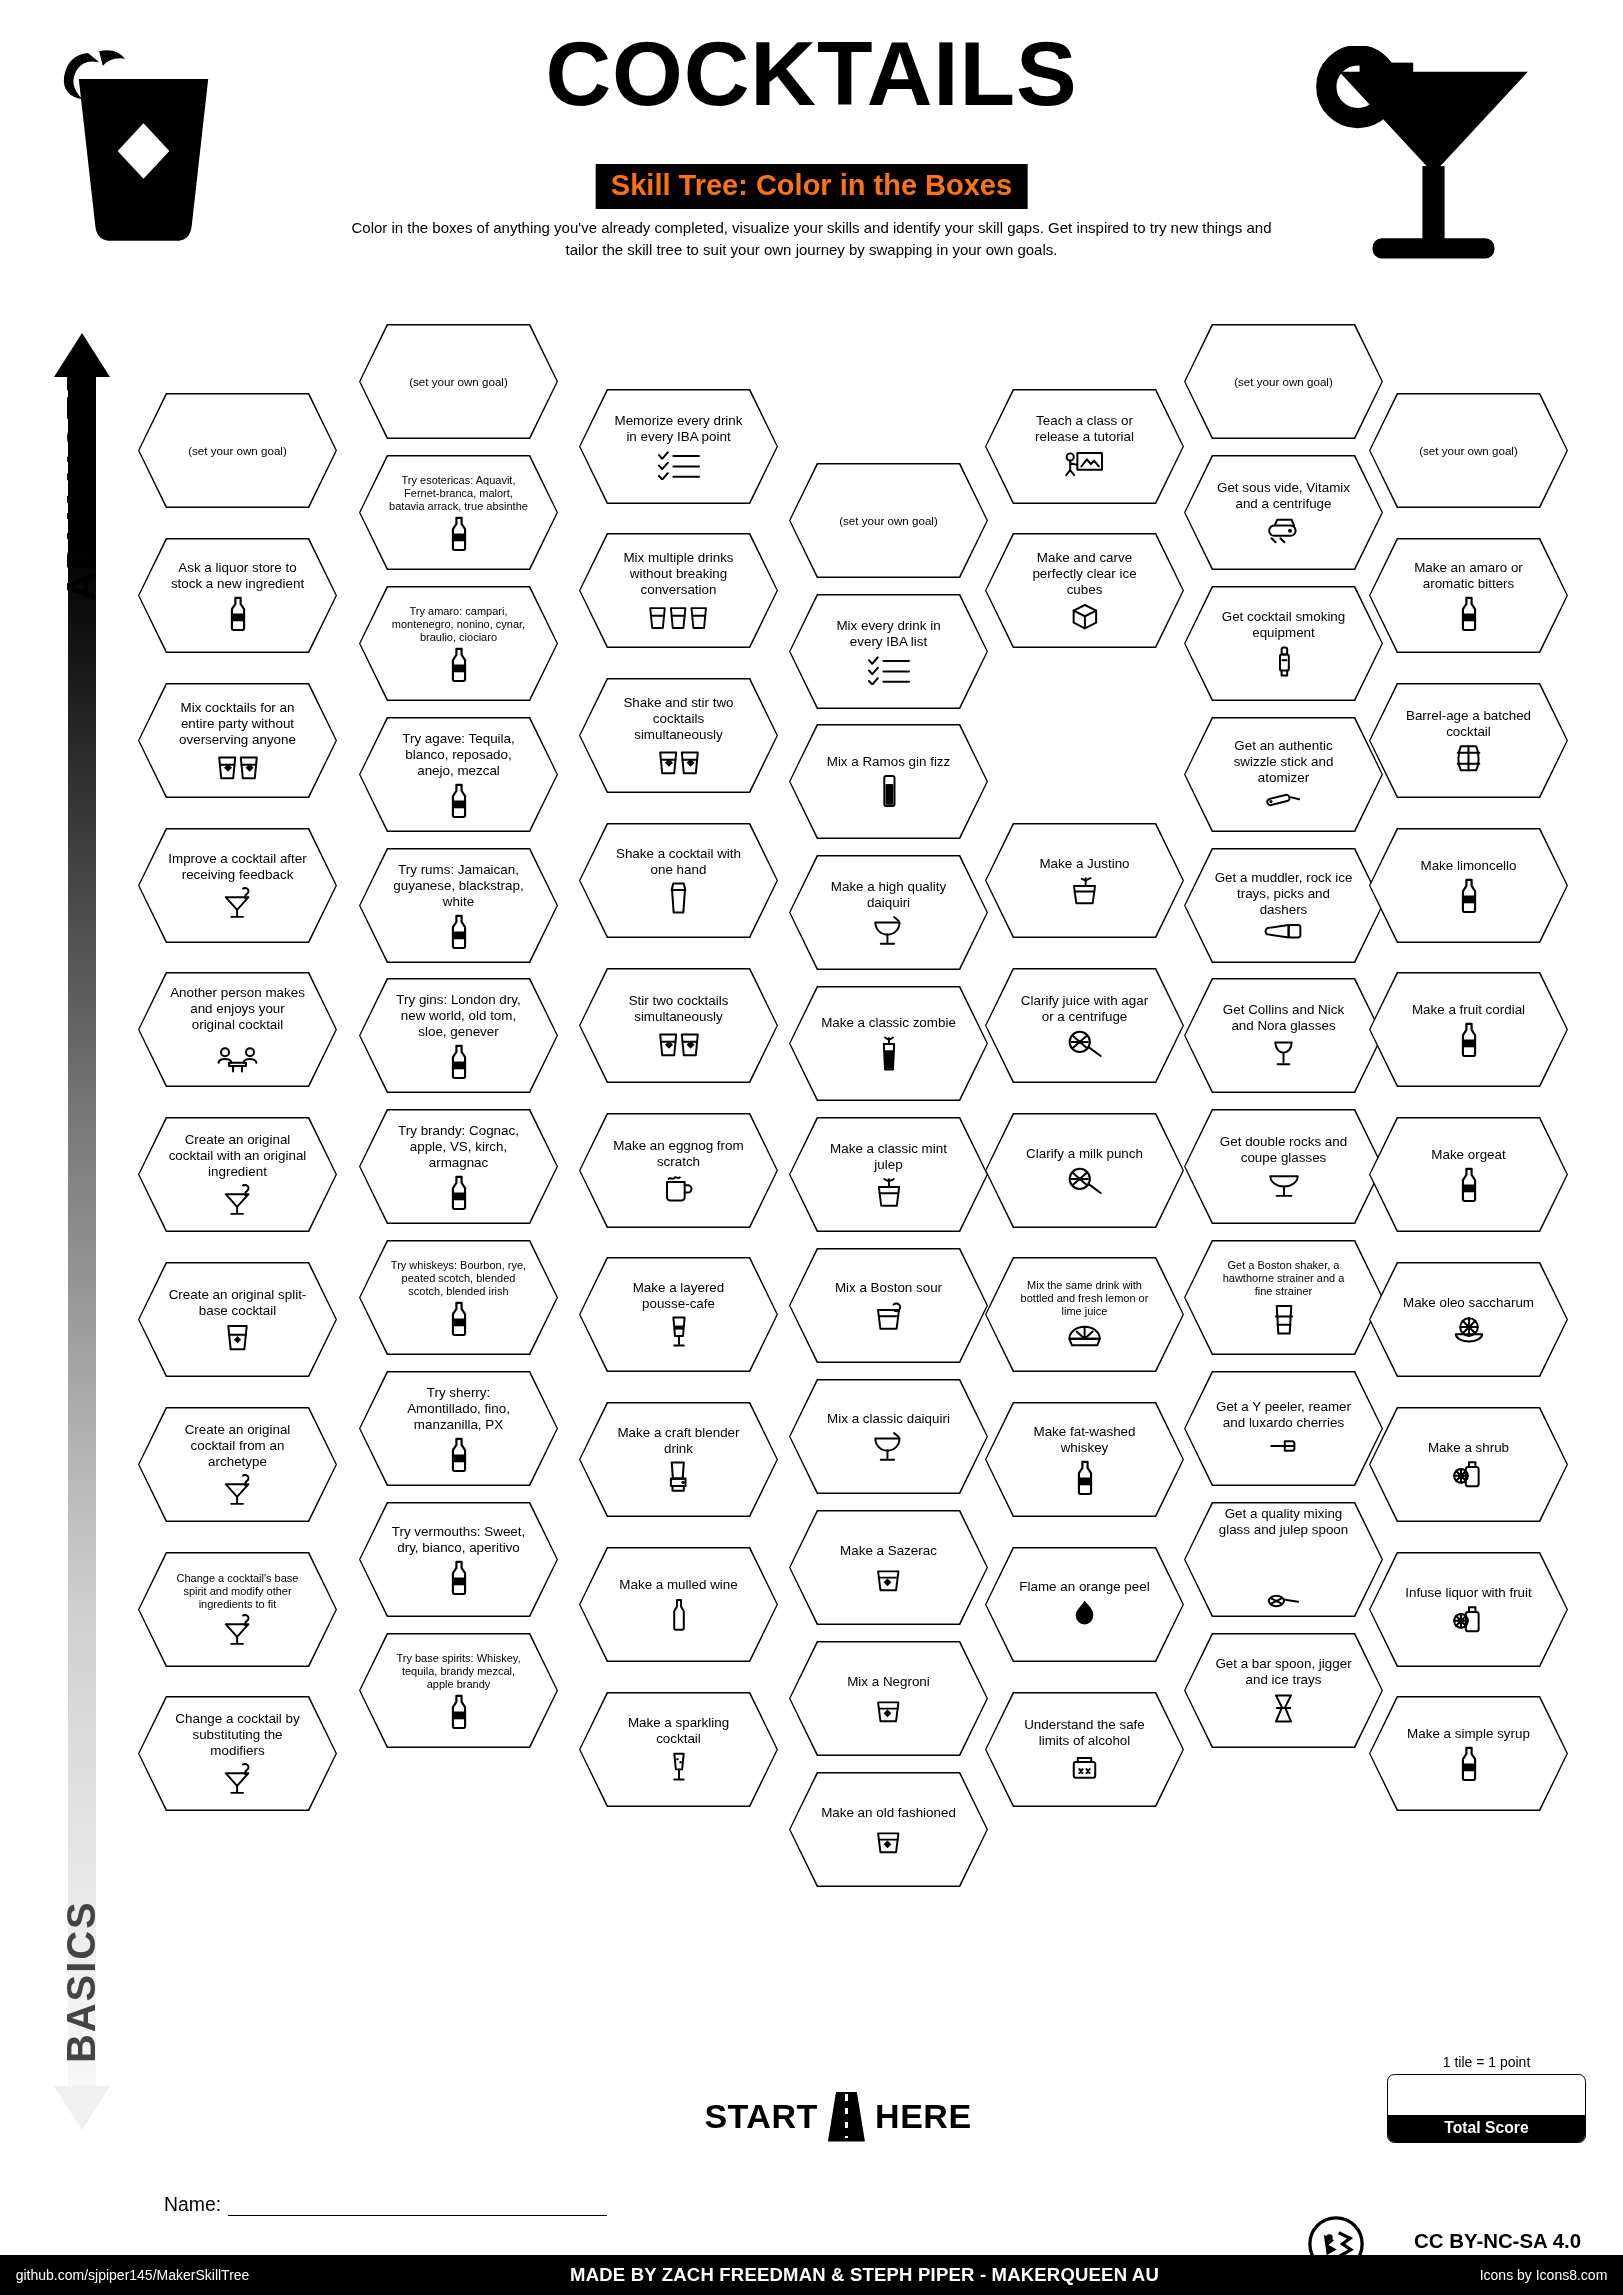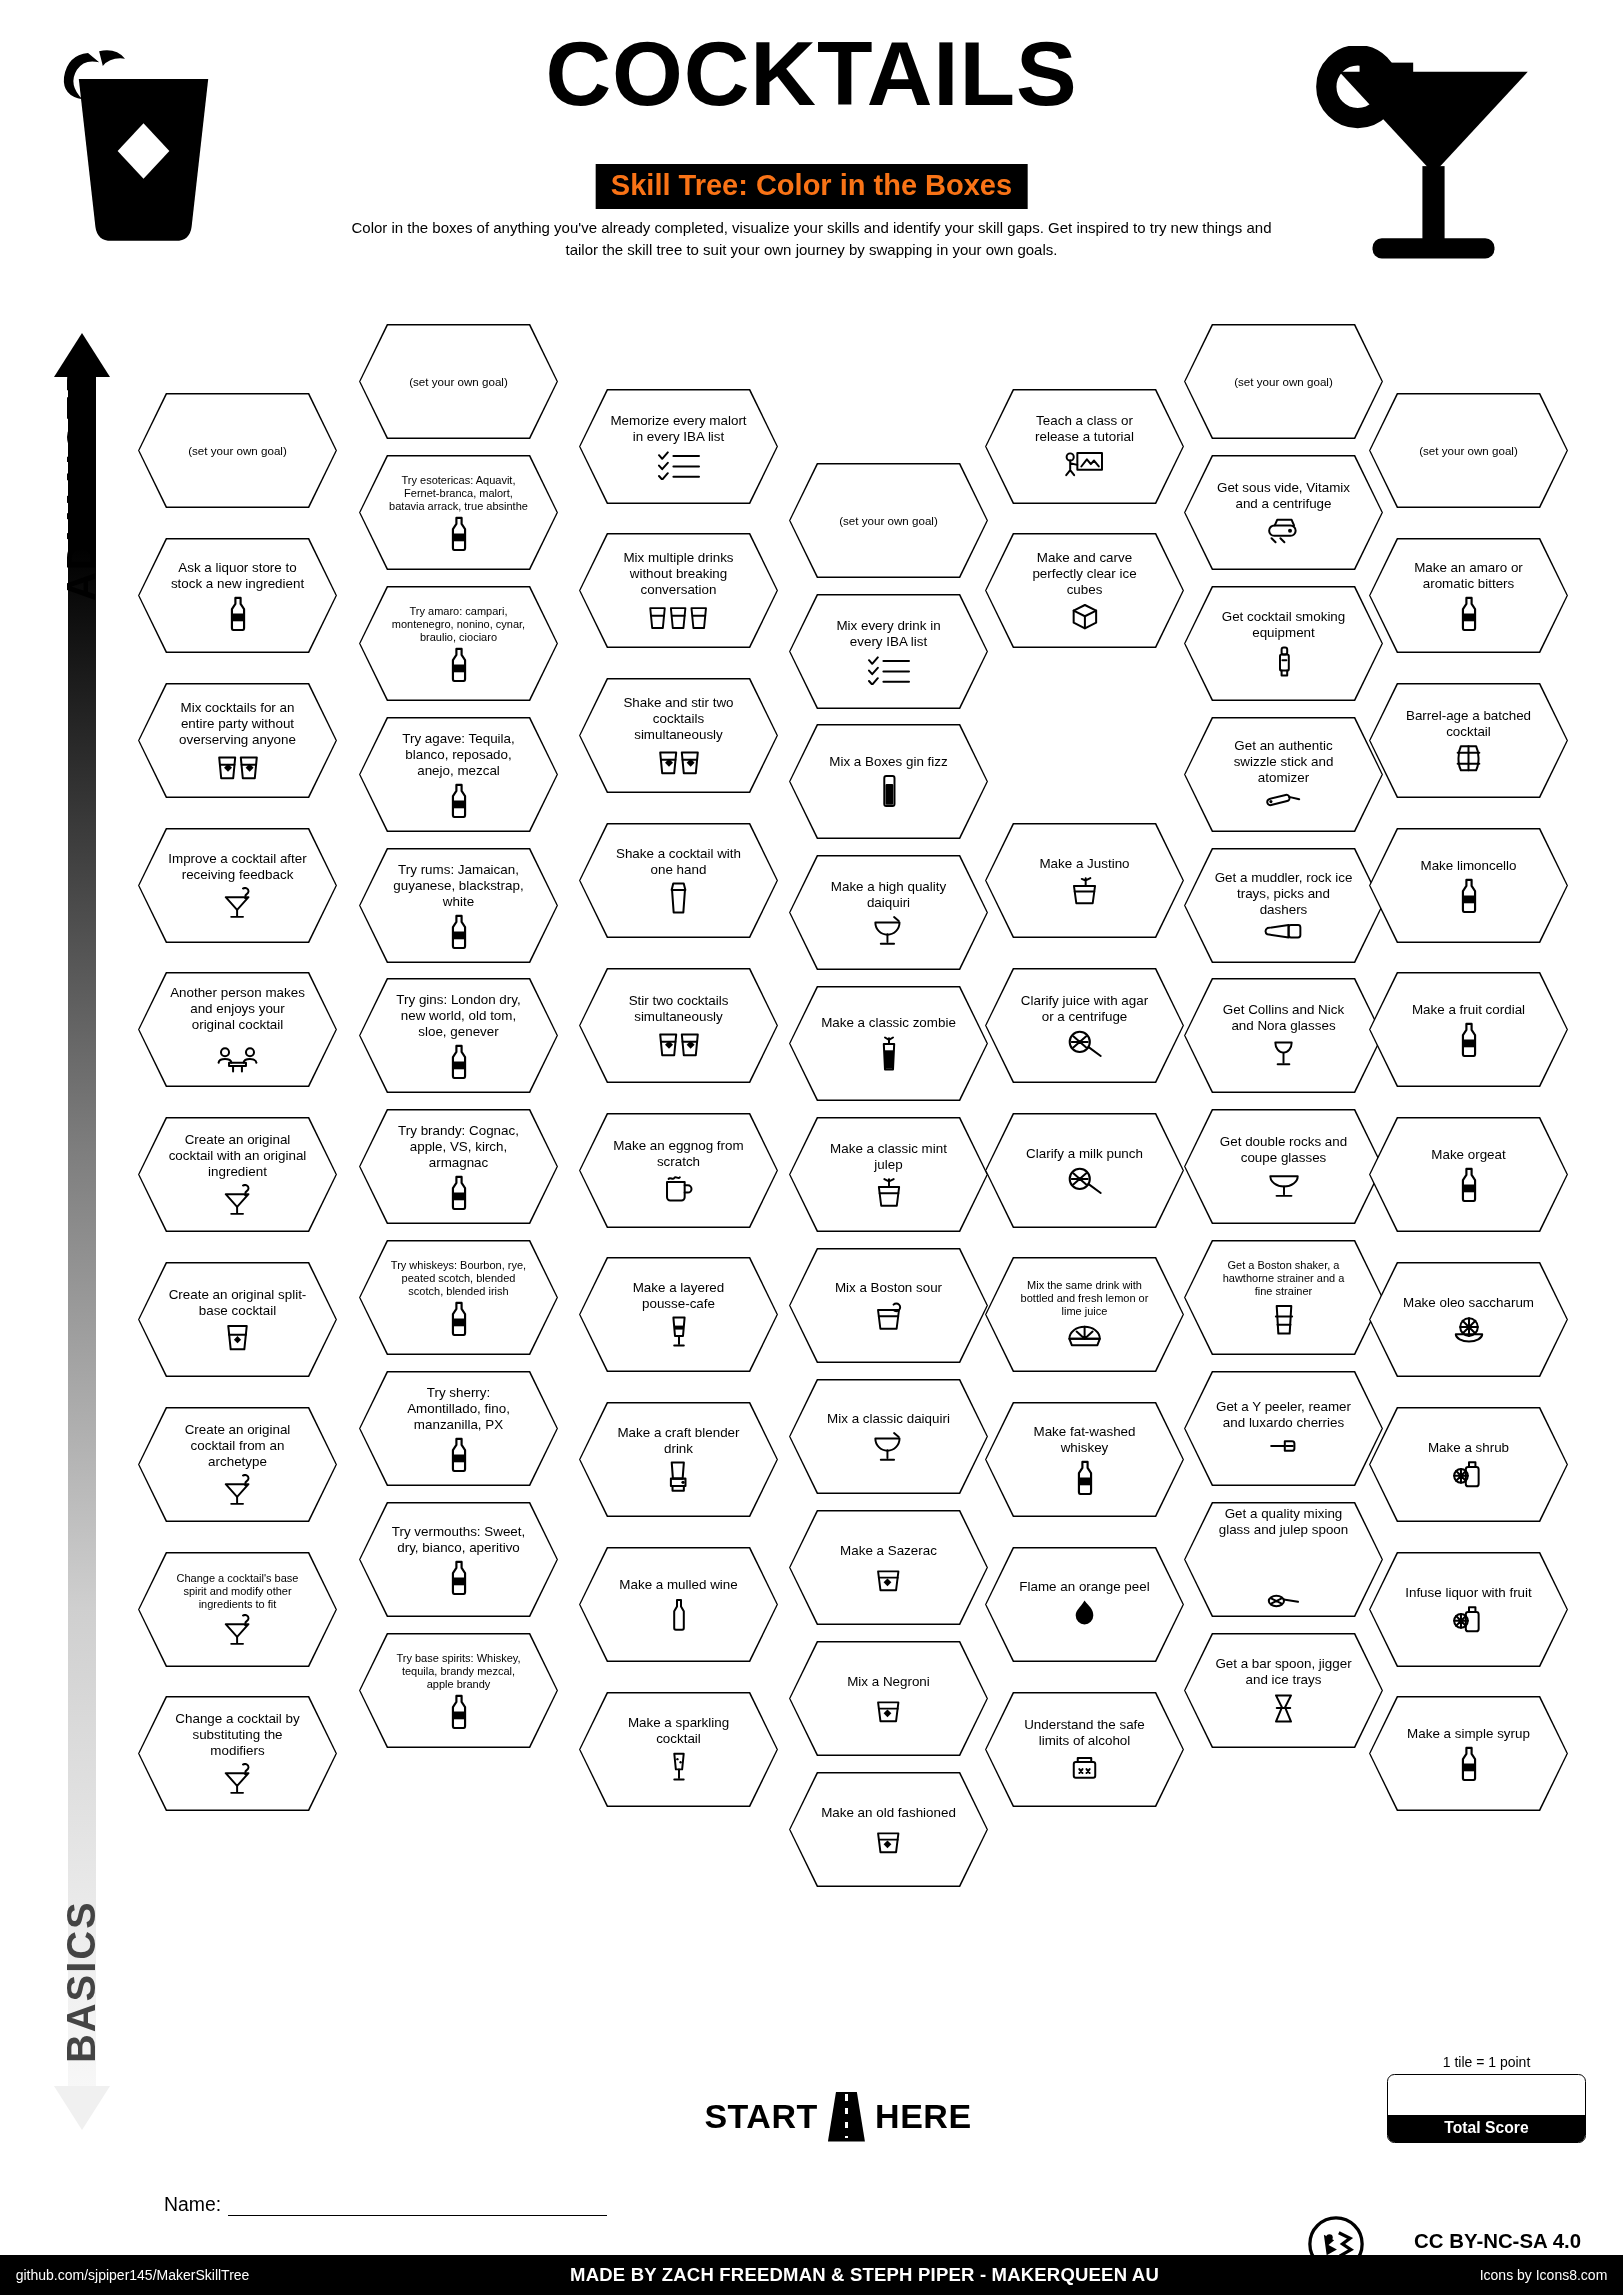--- a/index.html
+++ b/index.html
@@ -403,21 +403,21 @@
       <div class="ico">
         <svg width="26" height="35" viewBox="0 0 60 80">
           <path d="M24 4h12v14l8 12v44a4 4 0 0 1-4 4H20a4 4 0 0 1-4-4V30l8-12z" stroke="#000" fill="none" stroke-width="5" stroke-linecap="round" stroke-linejoin="round"></path>
           <rect x="18" y="40" width="24" height="18" fill="#000"></rect>
         </svg>
       </div>
     </div>
     <div class="hex" style="left: 579px; top: 389px;">
       <div class="hexbg"></div>
       <div class="hexin"></div>
-      <div class="txt">Memorize every malort in every IBA list</div>
+      <div class="txt">Memorize every drink in every IBA point</div>
       <div class="ico">
         <svg width="48" height="32" viewBox="0 0 120 80">
           <path d="M10 18l8 9 14-16M10 44l8 9 14-16M10 70l8 9 14-16" stroke="#000" fill="none" stroke-width="5" stroke-linecap="round" stroke-linejoin="round"></path>
           <path d="M46 20h64M46 46h64M46 72h64" stroke="#000" fill="none" stroke-width="5" stroke-linecap="round" stroke-linejoin="round"></path>
         </svg>
       </div>
     </div>
     <div class="hex" style="left: 579px; top: 533px;">
       <div class="hexbg"></div>
       <div class="hexin"></div>
@@ -544,21 +544,21 @@
       <div class="ico">
         <svg width="48" height="32" viewBox="0 0 120 80">
           <path d="M10 18l8 9 14-16M10 44l8 9 14-16M10 70l8 9 14-16" stroke="#000" fill="none" stroke-width="5" stroke-linecap="round" stroke-linejoin="round"></path>
           <path d="M46 20h64M46 46h64M46 72h64" stroke="#000" fill="none" stroke-width="5" stroke-linecap="round" stroke-linejoin="round"></path>
         </svg>
       </div>
     </div>
     <div class="hex" style="left: 789px; top: 724px;">
       <div class="hexbg"></div>
       <div class="hexin"></div>
-      <div class="txt">Mix a Boxes gin fizz</div>
+      <div class="txt">Mix a Ramos gin fizz</div>
       <div class="ico">
         <svg width="22" height="36" viewBox="0 0 56 88">
           <rect x="16" y="6" width="26" height="76" rx="5" stroke="#000" fill="none" stroke-width="5" stroke-linecap="round" stroke-linejoin="round"></rect>
           <rect x="19" y="26" width="20" height="53" rx="3" fill="#000"></rect>
         </svg>
       </div>
     </div>
     <div class="hex" style="left: 789px; top: 855px;">
       <div class="hexbg"></div>
       <div class="hexin"></div>

